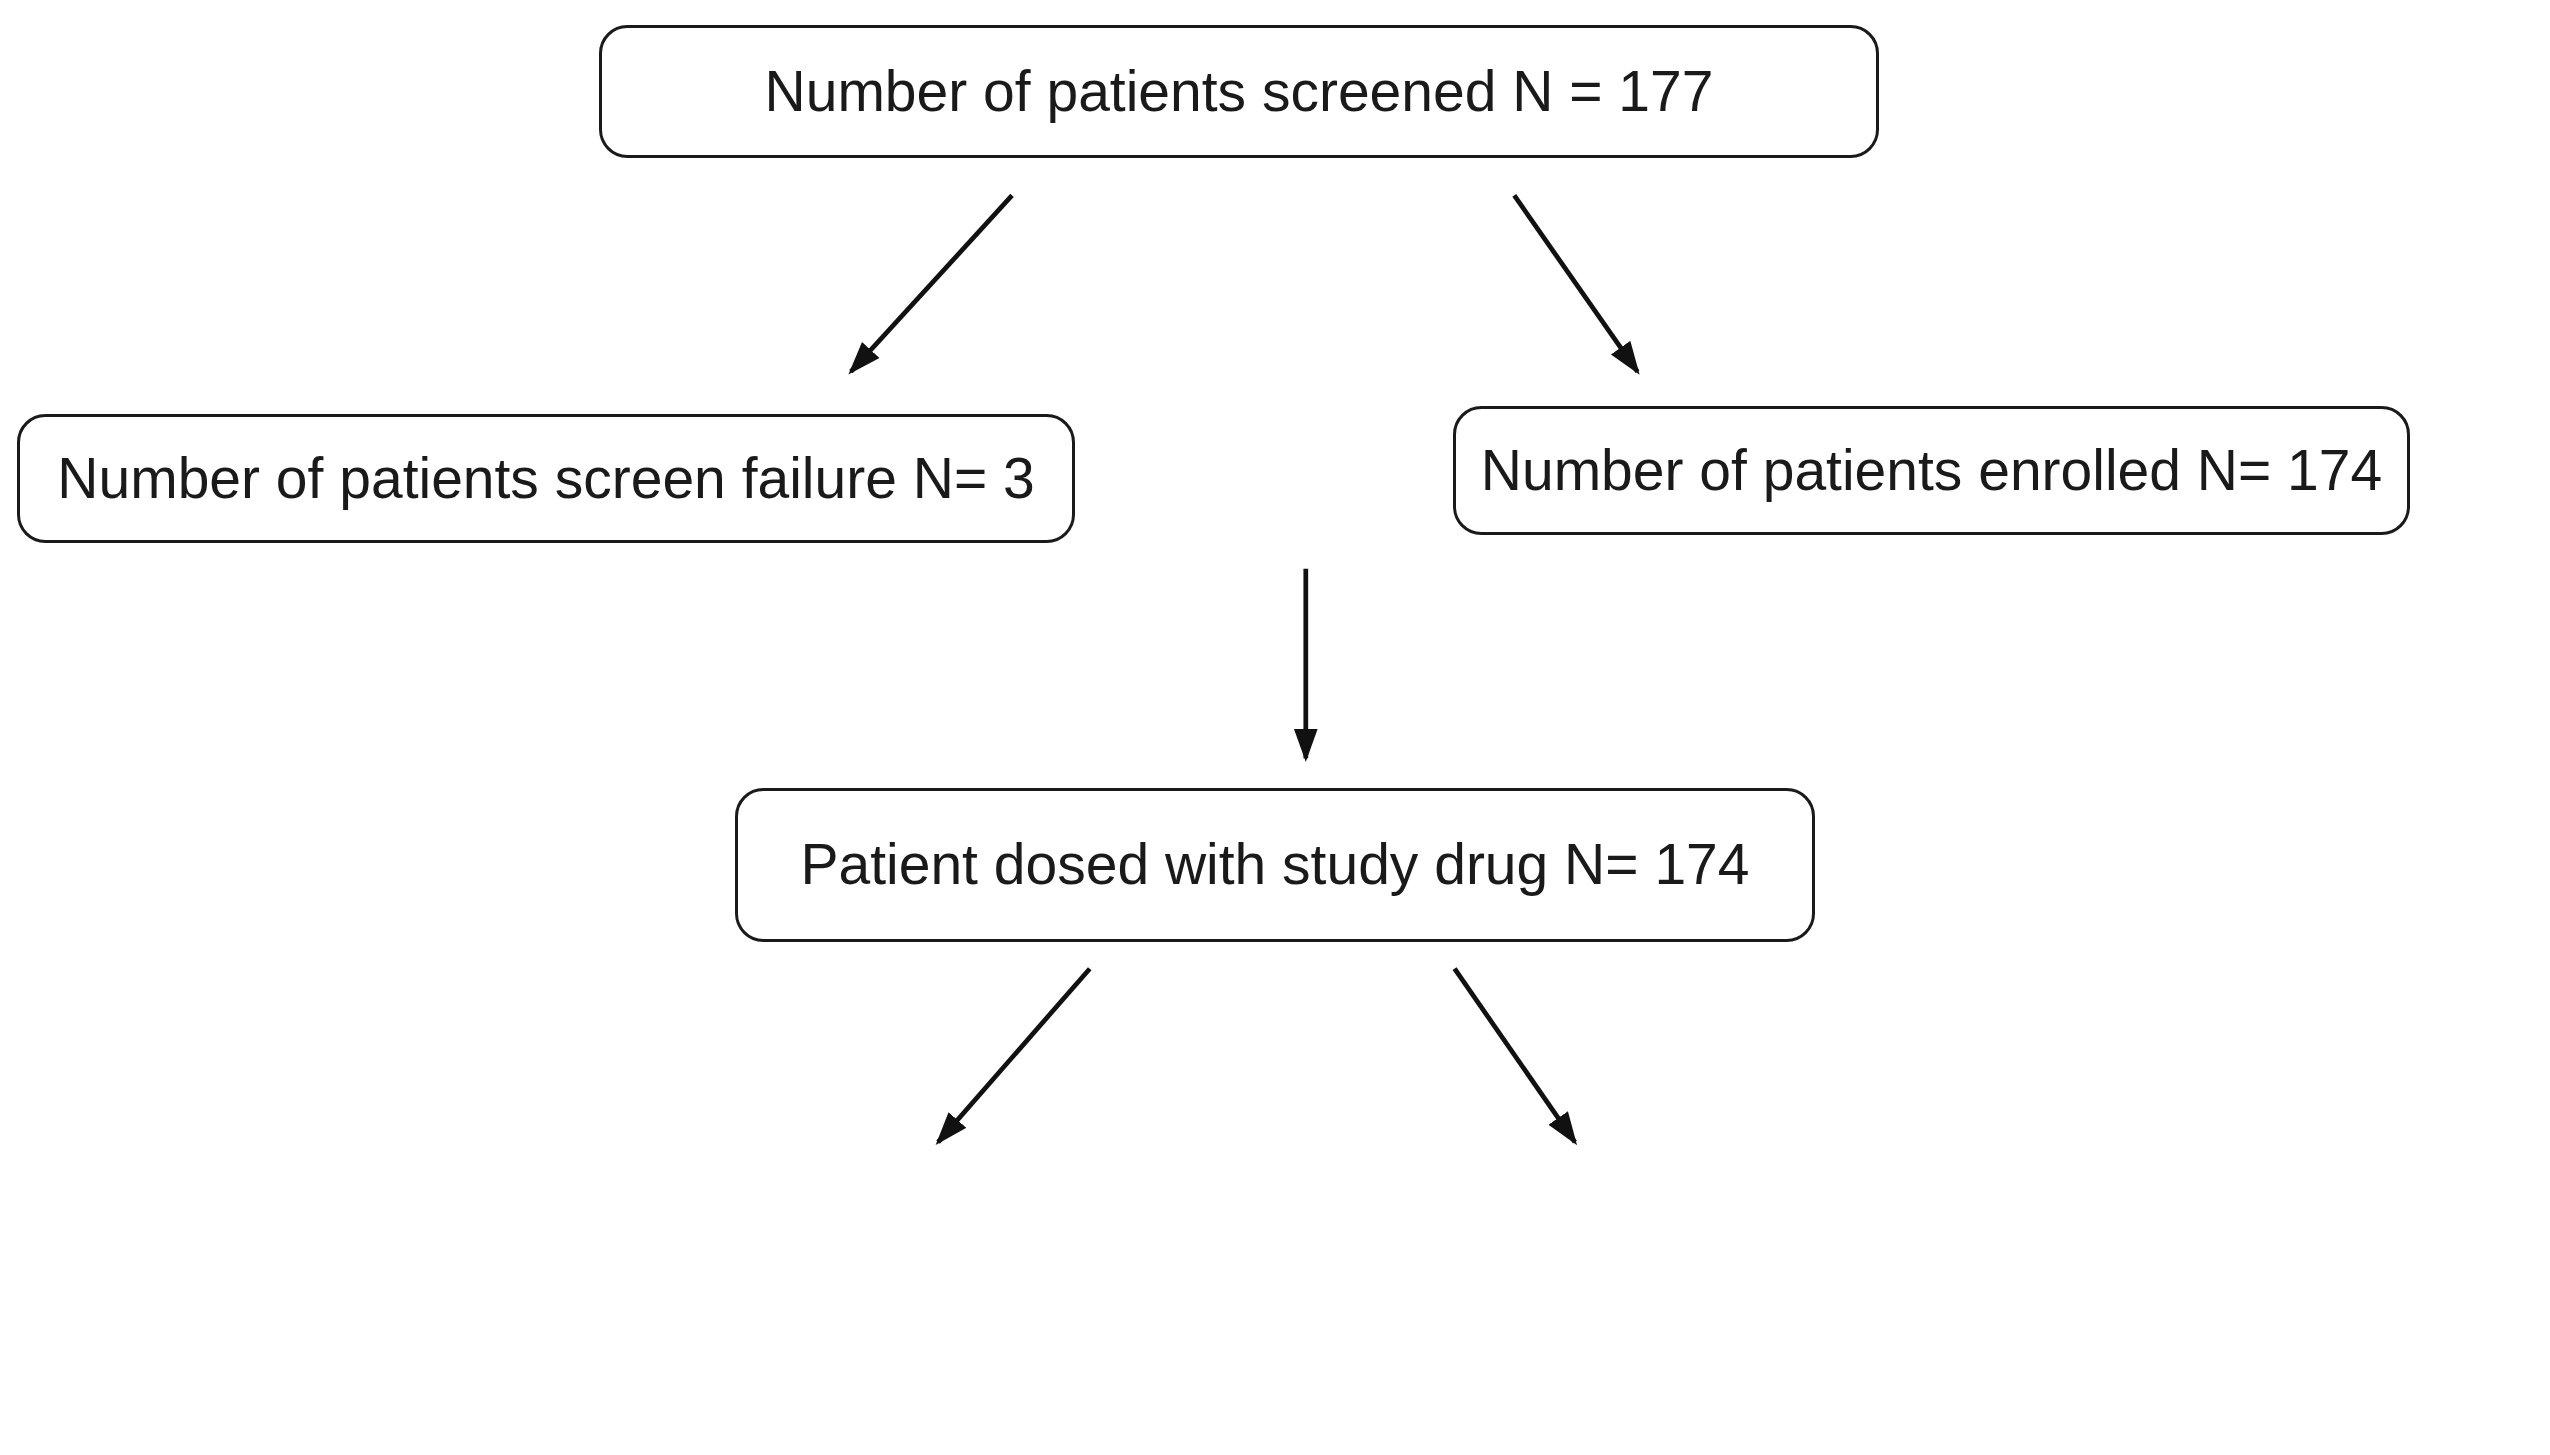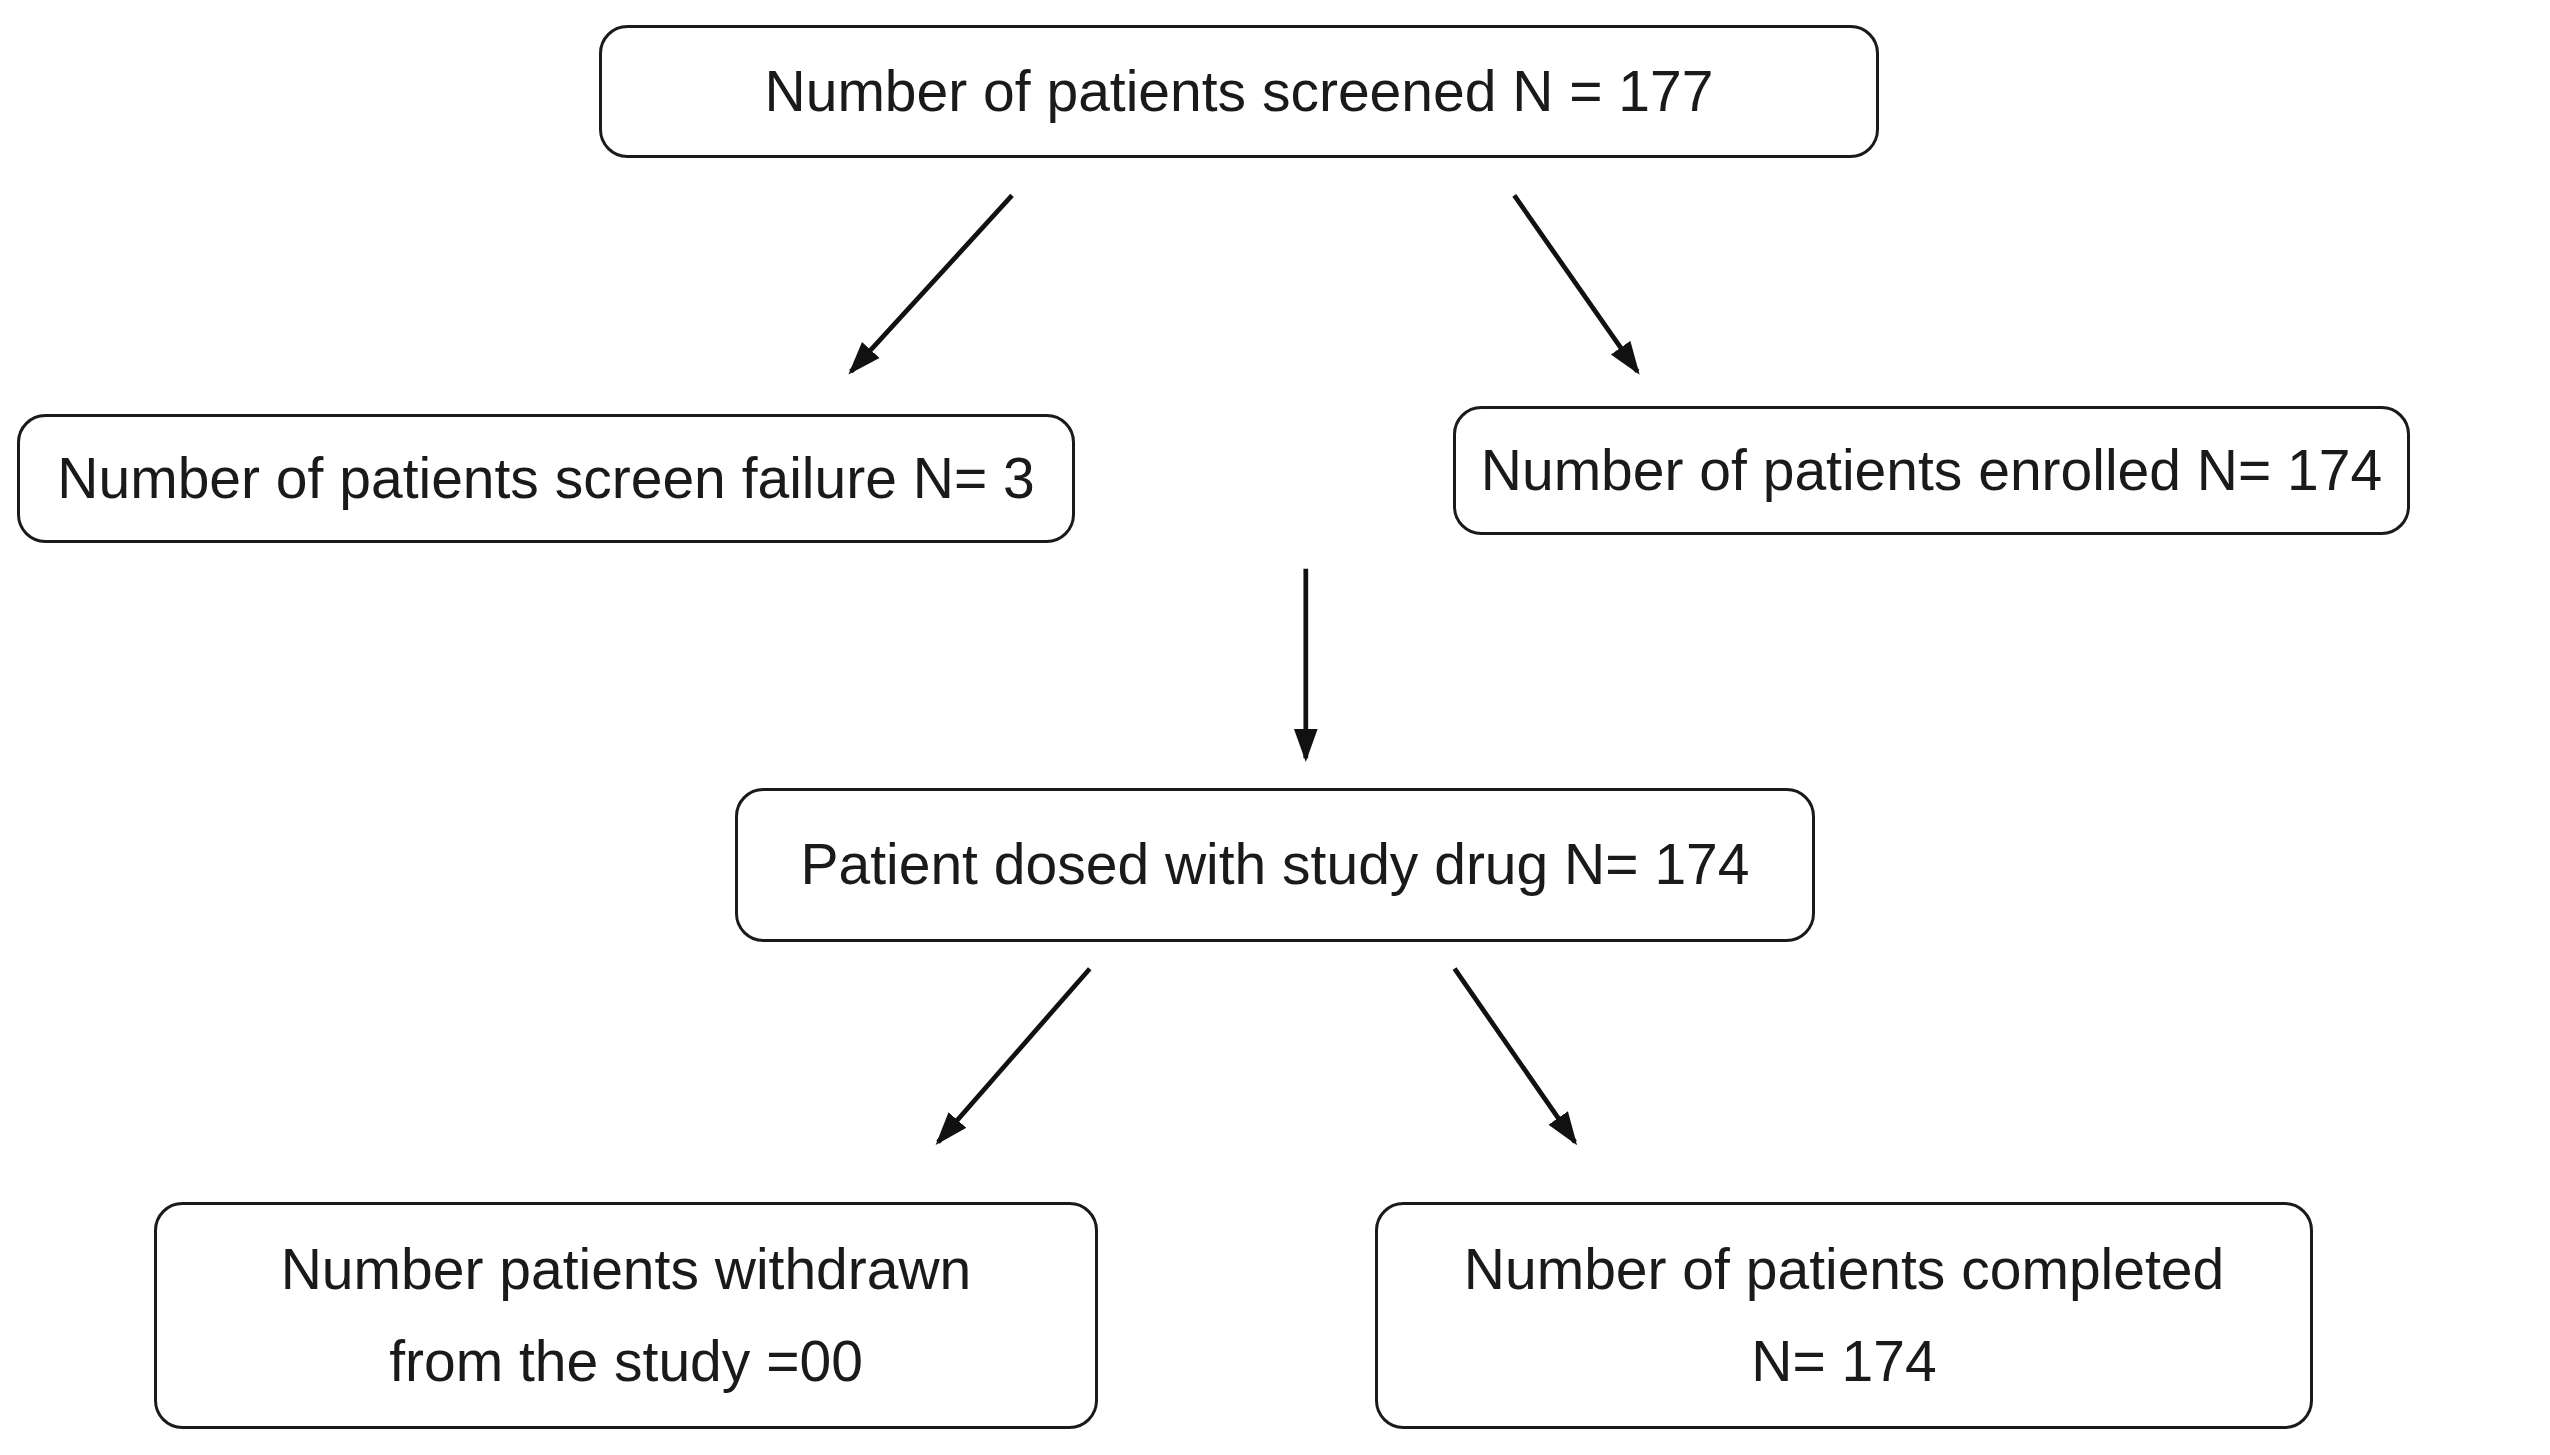--- a/index.html
+++ b/index.html
@@ -83,24 +83,16 @@
   </div>
 
   <div class="box" id="node-enrolled">
     <span class="line">Number of patients enrolled N= 174</span>
   </div>
 
   <div class="box" id="node-dosed">
     <span class="line">Patient dosed with study drug N= 174</span>
   </div>
 
-  <div class="box" id="node-withdrawn">
-    <span class="line">Number patients withdrawn</span>
-    <span class="line">from the study =00</span>
-  </div>
 
-  <div class="box" id="node-completed">
-    <span class="line">Number of patients completed</span>
-    <span class="line">N= 174</span>
-  </div>
 
 </div>
 
 
 </body></html>

